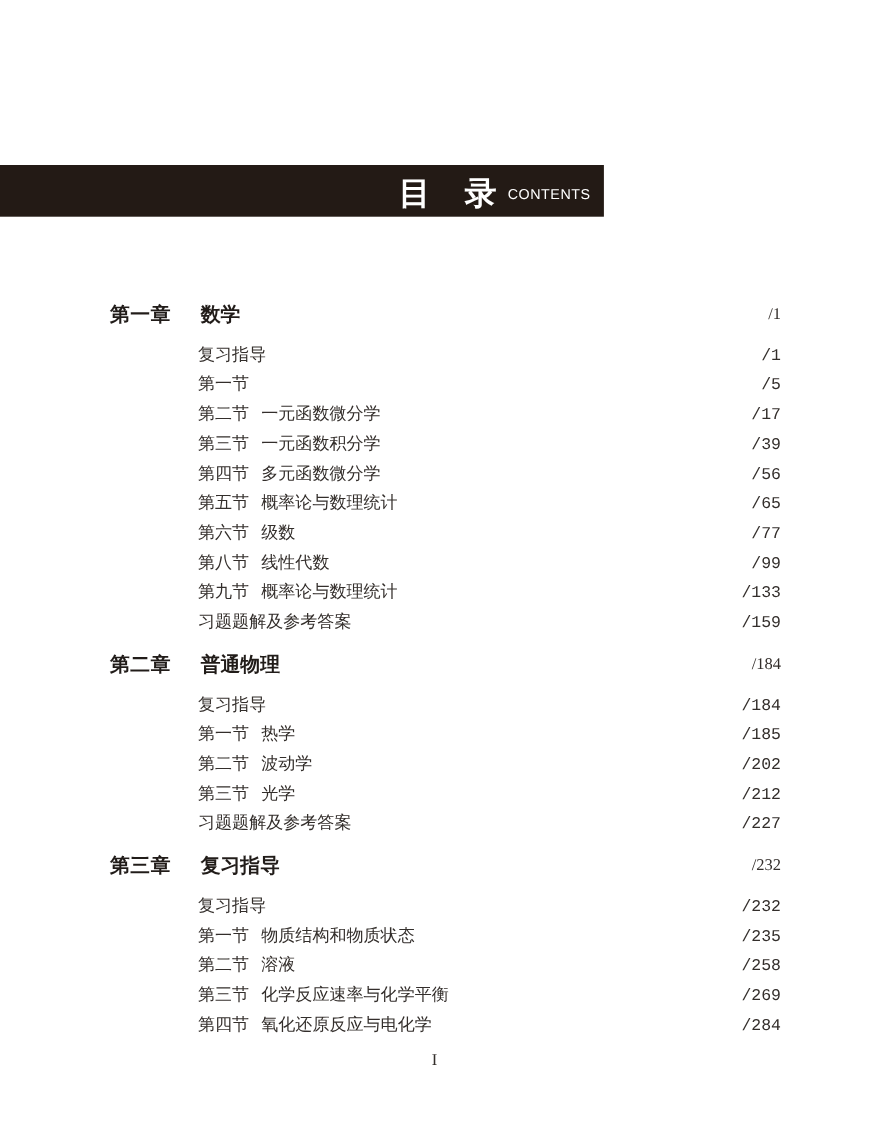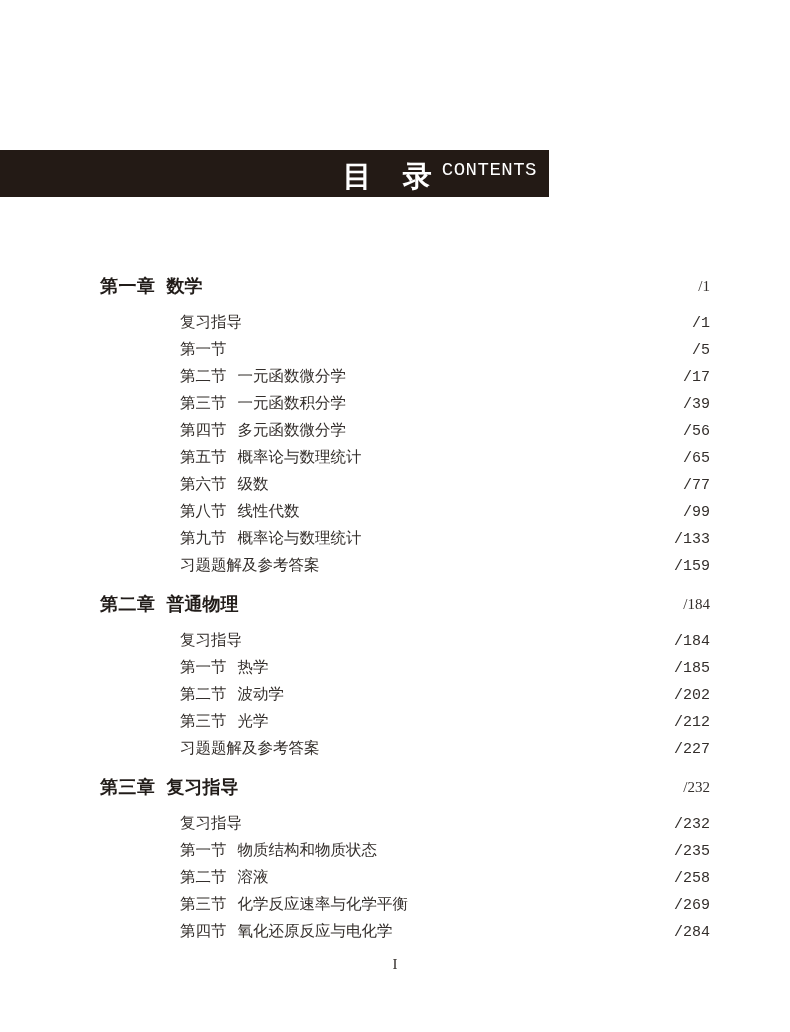--- a/index.html
+++ b/index.html
@@ -25,56 +25,57 @@
     height: 47px;
     background: #231a15;
     display: flex;
     justify-content: flex-end;
     align-items: baseline;
     padding: 0 12px 0 0;
     box-sizing: border-box;
   }
   .bar-inner {
     display: flex;
-    align-items: flex-start;
+    align-items: center;
     margin-top: 9px;
   }
   .bar-cn {
     color: #ffffff;
     font-family: "Liberation Sans", sans-serif;
     font-weight: bold;
     font-size: 29px;
     line-height: 34px;
     letter-spacing: 1px;
     white-space: pre;
   }
   .bar-en {
     color: #ffffff;
-    font-family: Liberation Mono, monospace;
-    font-size: 19px;
+    font-family: Liberation Sans, sans-serif;
+    font-size: 13px;
     letter-spacing: 0.5px;
     margin-left: 9px;
   }
 
   
   .toc {
     position: absolute;
     left: 100px;
     top: 270px;
     width: 610px; 
   }
   .chapter-row {
     display: flex;
     align-items: flex-start;
     font-family: "Liberation Sans", sans-serif;
     font-weight: bold;
     color: #211c19;
     font-size: 18px;
     line-height: 32px;
     margin: 8px 0;
+    gap: 16px;
   }
   .chapter-row:first-child { margin-top: 0; }
   .ch-label { margin-right: 11px; letter-spacing: 0.5px; }
   .ch-page {
     margin-left: auto;
     font-family: "Liberation Serif", serif;
     font-weight: normal;
     font-size: 15px;
     color: #332e2b;
   }

